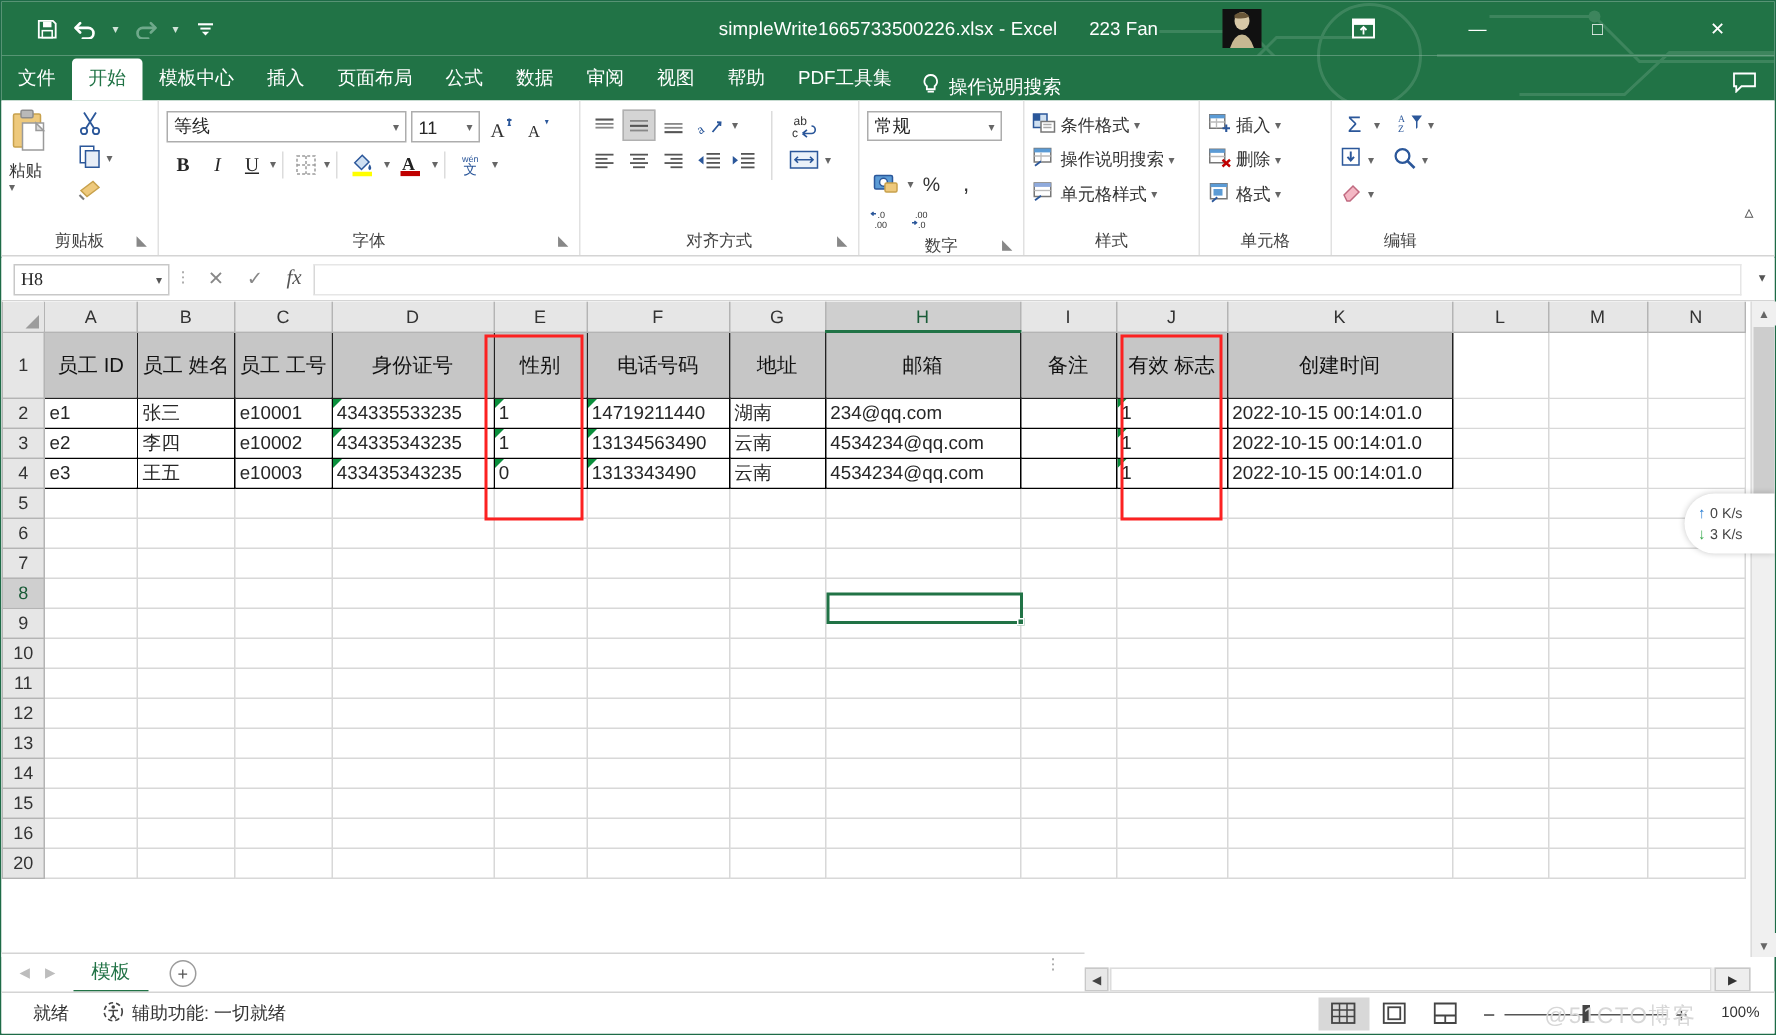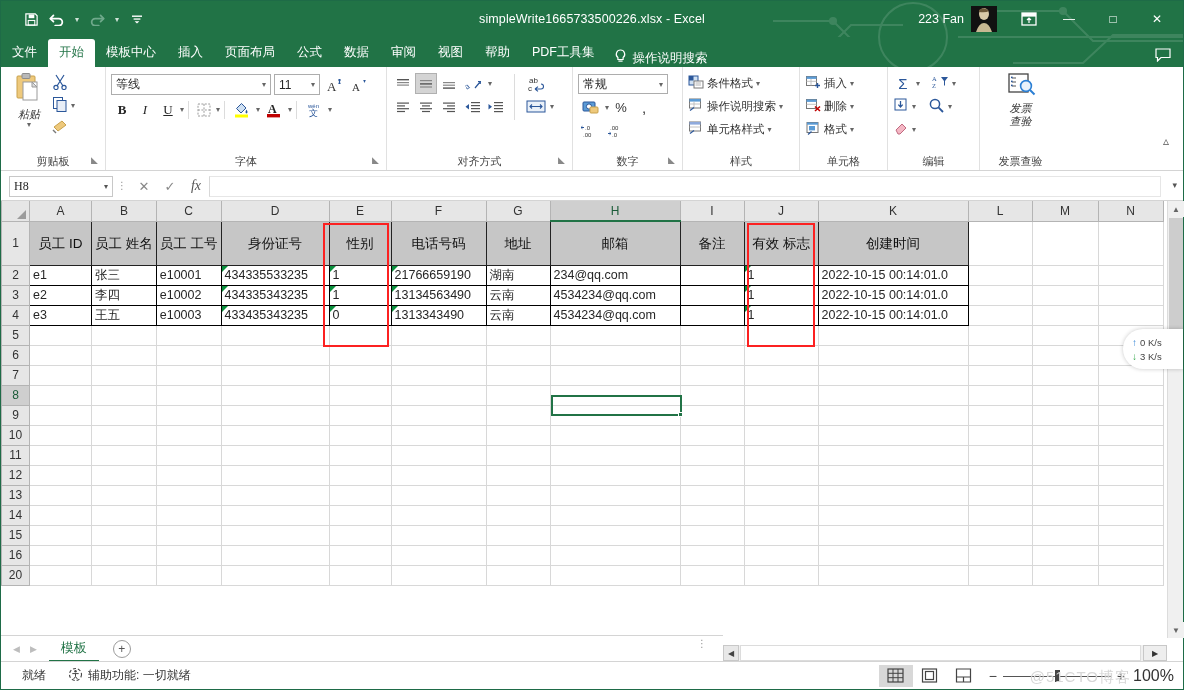--- a/index.html
+++ b/index.html
@@ -20,21 +20,21 @@
     overflow:hidden;
   }
   .tb-circuit { position:absolute; right:0; top:0; width:420px; height:72px; opacity:.13; pointer-events:none; }
   .qat { display:flex; align-items:center; gap:2px; padding-left:18px; z-index:2;}
   .qat-btn { width:24px; height:24px; display:flex; align-items:center; justify-content:center; color:#fff; }
   .qat-caret { width:12px; height:24px; display:flex; align-items:center; justify-content:center; color:#cfe3d7; font-size:8px; }
   .title-text {
     position:absolute; left:0; right:0; text-align:center;
     color:#fff; font-size:12.5px; letter-spacing:.1px; z-index:1;
   }
-  .tb-right { margin-left:auto; display:flex; align-items:center; z-index:2; padding-right:4px;}
+  .tb-right { margin-left:auto; display:flex; align-items:center; z-index:2; padding-right:16px;gap:36px;}
   .acct-name { color:#fff; font-size:12.5px; margin-right:7px; }
   .acct-pic { width:26px; height:26px; background:#1b1a17; margin-right:14px; position:relative; overflow:hidden;}
   .ribbon-display { width:36px;height:26px;display:flex;align-items:center;justify-content:center;color:#fff;}
   .win-btn { width:44px; height:32px; display:flex; align-items:center; justify-content:center; color:#fff; }
 
   
   .menubar {
     position:absolute; left:0; top:36px; width:1182px; height:30px;
     background:#217346; display:flex; align-items:flex-end; overflow:hidden;
   }
@@ -55,21 +55,21 @@
   }
   .rgroup { position:relative; display:flex; flex-direction:column; padding:3px 5px 0 5px; }
   .rgroup + .rgroup { border-left:1px solid #e1e1e1; }
   .rgroup-body { flex:1; display:flex; align-items:flex-start; }
   .rgroup-label {
     height:17px; line-height:17px; text-align:center; font-size:11px; color:#444;
     position:relative;
   }
   .dlg-launcher { position:absolute; right:2px; bottom:1px; font-size:9px; color:#888; }
 
-  .bigbtn { display:flex; flex-direction:column; align-items:center; width:46px; padding-top:2px;font-style:italic; }
+  .bigbtn { display:flex; flex-direction:column; align-items:flex-start; width:46px; padding-top:2px; }
   .bigbtn .lbl { font-size:11px; margin-top:1px; color:#333; text-align:center; line-height:12px;}
   .smallcol { display:flex; flex-direction:column; justify-content:flex-start; gap:1px; padding-top:3px;}
   .srow { display:flex; align-items:center; height:21px; gap:3px; }
   .srow .lbl { font-size:11.5px; color:#333; }
   .cx { font-size:8px; color:#666; }
 
   .fontrow1 { display:flex; align-items:center; gap:3px; margin-bottom:4px;}
   .fontbox {
     width:160px; height:21px; border:1px solid #adadad; background:#fff;
     display:flex; align-items:center; padding:0 4px; font-size:12px;
@@ -77,21 +77,21 @@
   .fontbox .val { flex:1; }
   .sizebox { width:46px; }
   .iconbtn { width:22px; height:21px; display:flex; align-items:center; justify-content:center; }
   .iconbtn.wide { width:26px; }
   .fontrow2 { display:flex; align-items:center; gap:1px; }
   .sep-v { width:1px; height:18px; background:#dcdcdc; margin:0 3px; }
 
   .alignrows { display:flex; flex-direction:column; gap:2px; padding-top:3px;}
   .arow { display:flex; align-items:center; gap:1px; }
 
-  .numbox { width:90px; height:20px; border:1px solid #adadad; background:#fff; display:flex; align-items:center; padding:0 4px; font-size:12px; margin-bottom:3px;}
+  .numbox { width:90px; height:20px; border:1px solid #adadad; background:#fff; display:flex; align-items:center; padding:0 4px; font-size:12px; margin-bottom:18px;}
 
   
   .fbar { position:absolute; left:0; top:171px; width:1182px; height:29px; background:#fff; display:flex; align-items:center; border-bottom:1px solid #d4d4d4;}
   .namebox { margin-left:8px; width:104px; height:21px; border:1px solid #c8c8c8; display:flex; align-items:center; padding:0 4px; font-size:12px;font-family:Liberation Serif, serif;}
   .namebox .nb-caret { margin-left:auto; font-size:8px; color:#555; }
   .fb-grip { width:18px; text-align:center; color:#999; font-size:10px; letter-spacing:0; line-height:4px;}
   .fb-btns { display:flex; align-items:center; gap:0; }
   .fb-btn { width:26px; height:22px; display:flex; align-items:center; justify-content:center; color:#888; font-size:13px;}
   .fb-input { flex:1; height:21px; border:1px solid #e6e6e6; border-left:1px solid #d8d8d8; margin-right:22px; background:#fff;}
   .fb-expand { position:absolute; right:6px; top:8px; font-size:9px; color:#555;}
@@ -147,21 +147,21 @@
   }
   .sb-ready { padding-left:21px; }
   .sb-acc { display:flex; align-items:center; gap:5px; padding-left:22px; }
   .sb-right { margin-left:auto; display:flex; align-items:center; padding-right:10px; gap:0; }
   .viewbtn { width:34px; height:22px; display:flex; align-items:center; justify-content:center; color:#444; }
   .viewbtn.active { background:#d8d8d8; }
   .zoomwrap { display:flex; align-items:center; gap:6px; padding:0 8px; }
   .zoom-line { position:relative; width:108px; height:14px; }
   .zoom-line .bar { position:absolute; left:0; right:0; top:7px; height:1px; background:#555; }
   .zoom-line .knob { position:absolute; left:52px; top:1px; width:5px; height:12px; background:#444; }
-  .zoom-val { width:40px; text-align:right; font-size:16px; }
+  .zoom-val { width:40px; text-align:right; font-size:10px; }
 
   .watermark { position:absolute; right:52px; bottom:2px; font-size:15px; color:#d7d7d7; letter-spacing:1px; z-index:6;}
 
   
   .netfloat {
     position:absolute; right:0px; top:328px; width:60px; height:40px;
     background:#fff; border-radius:20px 0 0 20px; box-shadow:0 0 4px rgba(0,0,0,.22);
     display:flex; flex-direction:column; justify-content:center; padding-left:9px; z-index:8;
   }
   .netrow { display:flex; align-items:center; font-size:9.5px; color:#444; height:14px; gap:3px;}
@@ -685,40 +685,20 @@
                   <path d="M3 10 L9 4 L13 8 L7 14 H5z" fill="#f4b7c4" stroke="#c06a80"></path>
                 </svg>
             </span>
             <span class="cx">▾</span>
           </div>
         </div>
       </div>
       <div class="rgroup-label">编辑</div>
     </div>
 
-    <div class="rgroup" style="width:82px">
-      <div class="rgroup-body" style="justify-content:center">
-        <div class="bigbtn" style="width:68px">
-          <span>
-            <svg width="30" height="26" viewBox="0 0 30 26">
-                <rect x="3" y="2" width="19" height="18" fill="#fff" stroke="#444" stroke-width="1.3"></rect>
-                <path d="M6 6 H10 M6 10 H10 M6 14 H10" stroke="#555" stroke-width="1.2"></path>
-                <rect x="5" y="4.6" width="1.6" height="1.6" fill="#2b579a"></rect>
-                <rect x="5" y="8.6" width="1.6" height="1.6" fill="#2b579a"></rect>
-                <rect x="5" y="12.6" width="1.6" height="1.6" fill="#2b579a"></rect>
-                <circle cx="20" cy="14" r="5.4" fill="#e9f2fb" stroke="#2b7fd4" stroke-width="1.6"></circle>
-                <path d="M24 18 L28.5 22.5" stroke="#2b7fd4" stroke-width="2"></path>
-              </svg>
-          </span>
-          <span class="lbl">发票</span>
-          <span class="lbl">查验</span>
-        </div>
-      </div>
-      <div class="rgroup-label">发票查验</div>
-    </div>
 
     <div style="flex:1; position:relative;">
       <span style="position:absolute; right:14px; bottom:22px; color:#555; font-size:12px;">▵</span>
     </div>
   </div>
 
   <div class="fbar">
     <div class="namebox">
       <span>H8</span>
       <span class="nb-caret">▾</span>
@@ -791,21 +771,21 @@
         <td class="cell" style="background:#fff;border:1px solid #d8d8d8"></td>
       </tr>
 
       <tr class="datarow">
         <td class="rowhdr">2</td>
         <td class="cell">e1</td>
         <td class="cell">张三</td>
         <td class="cell">e10001</td>
         <td class="cell"><span class="tri-note"></span><span>434335533235</span></td>
         <td class="cell"><span class="tri-note"></span><span>1</span></td>
-        <td class="cell"><span class="tri-note"></span><span>21766659190</span></td>
+        <td class="cell"><span class="tri-note"></span><span>14719211440</span></td>
         <td class="cell">湖南</td>
         <td class="cell">234@qq.com</td>
         <td class="cell"></td>
         <td class="cell"><span class="tri-note"></span><span>1</span></td>
         <td class="cell">2022-10-15 00:14:01.0</td>
         <td class="cell" style="border:1px solid #d8d8d8"></td>
         <td class="cell" style="border:1px solid #d8d8d8"></td>
         <td class="cell" style="border:1px solid #d8d8d8"></td>
       </tr>
 

